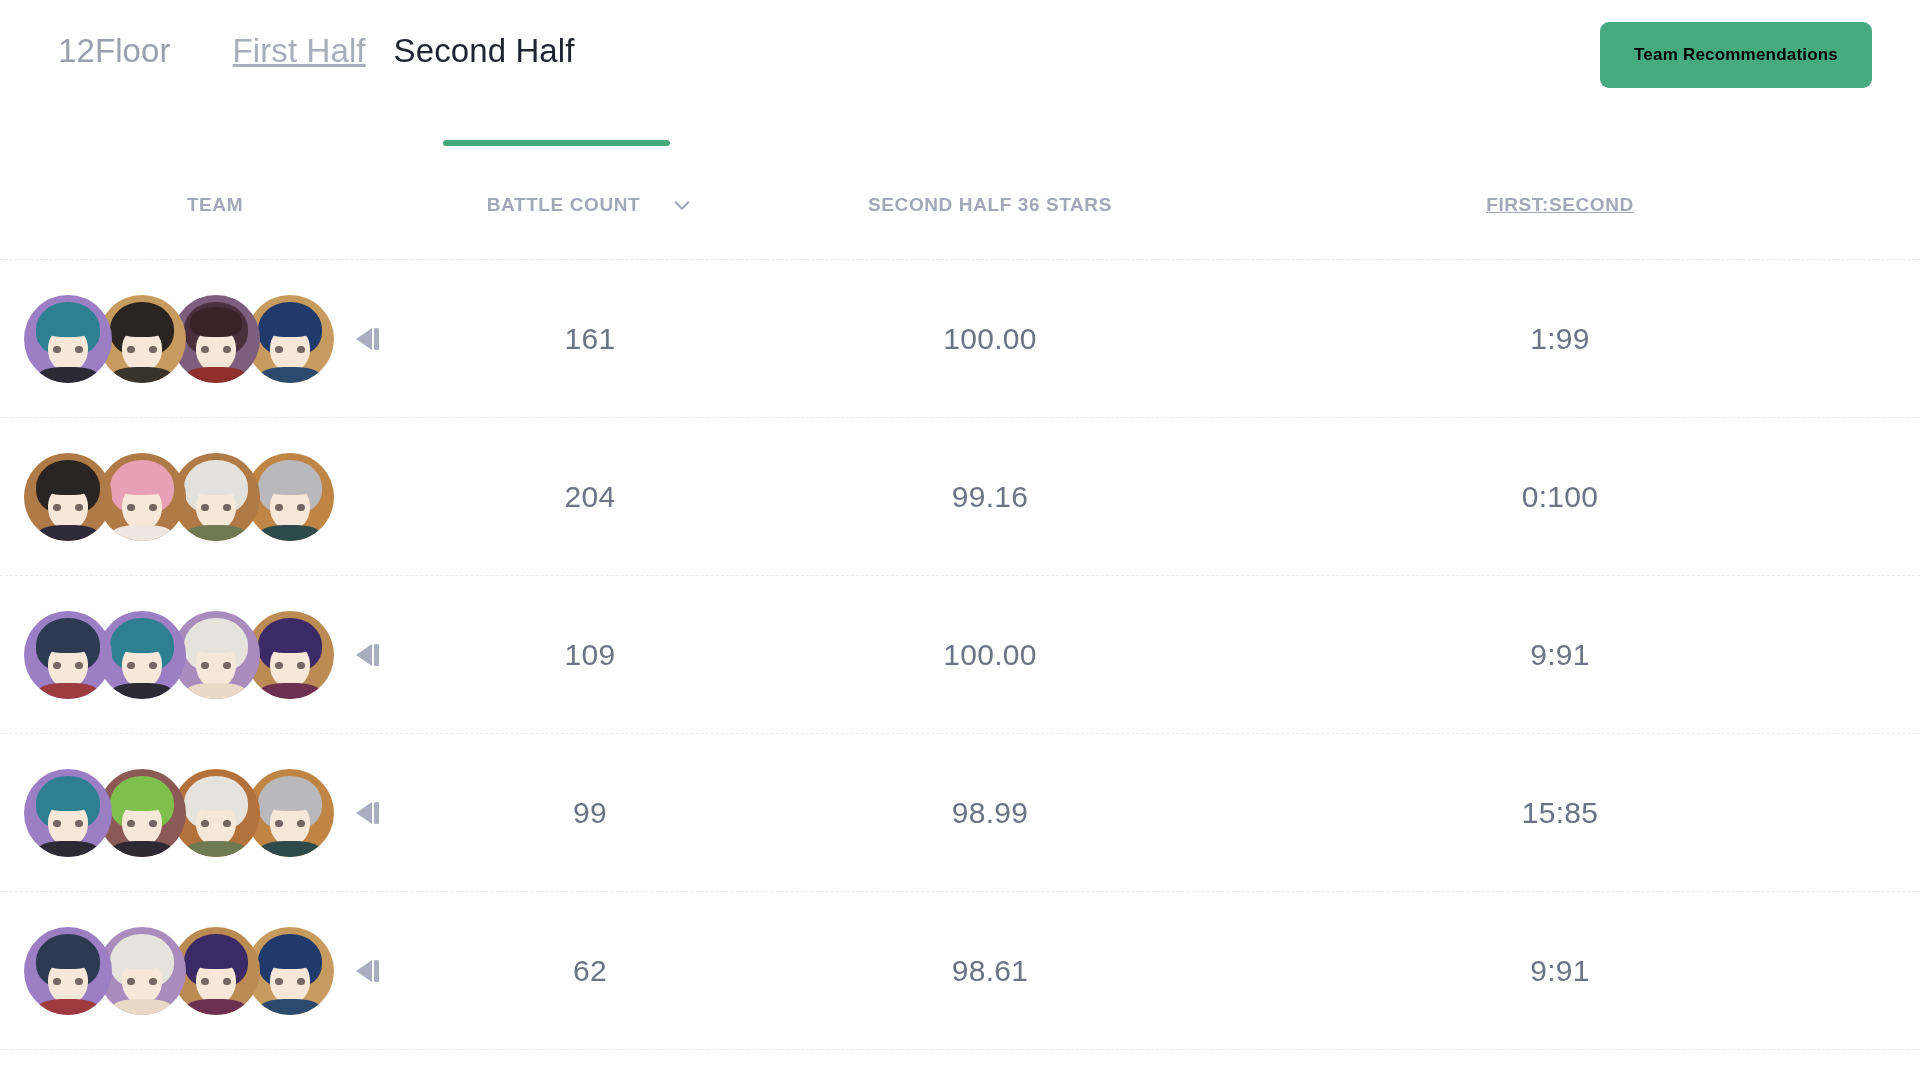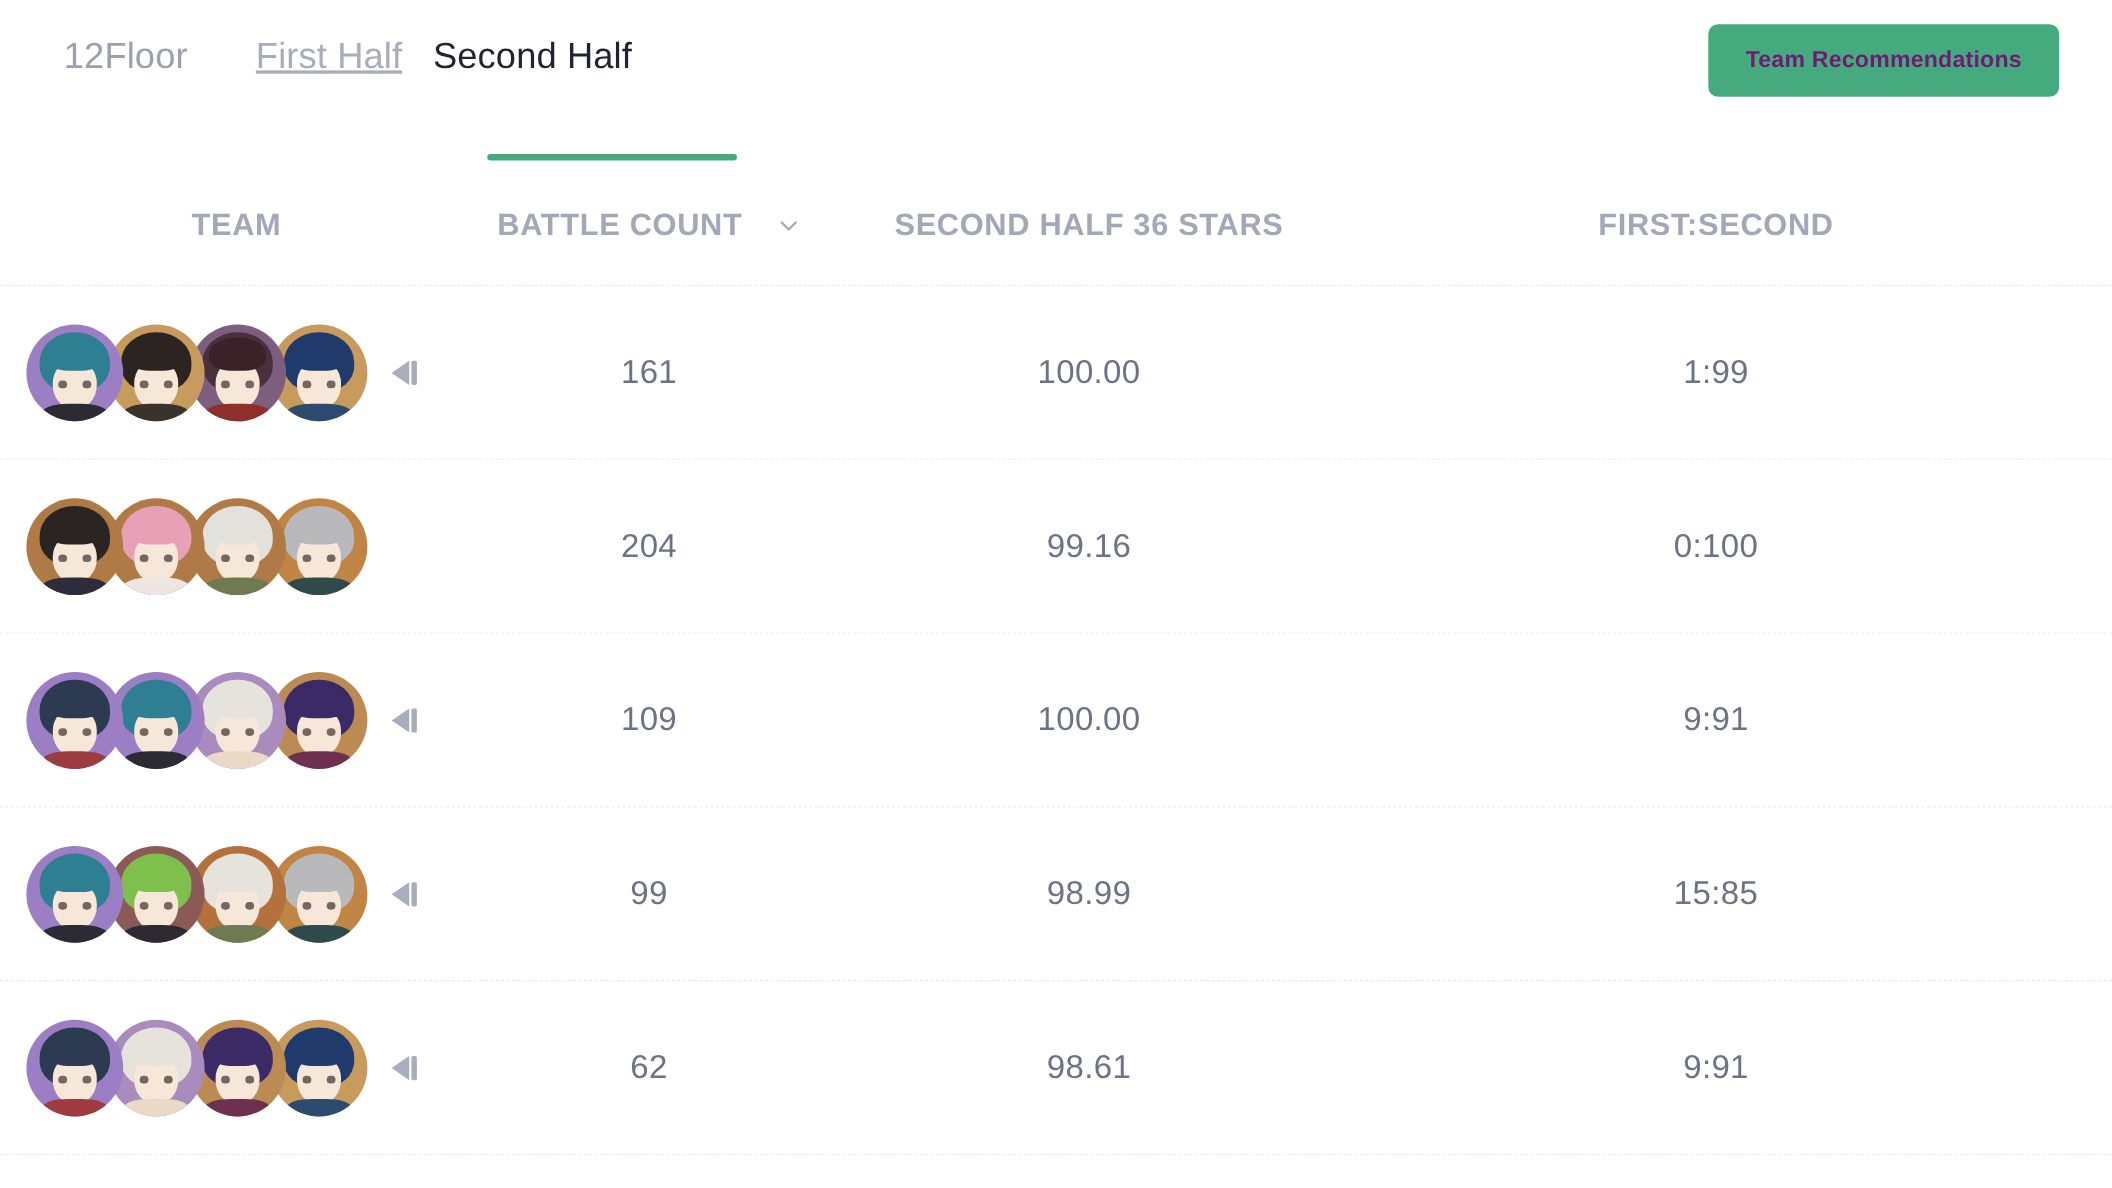--- a/index.html
+++ b/index.html
@@ -31,43 +31,43 @@
   .tab.active { color:#1f2430; }
   .tab-underline {
     position: absolute; left: 443px; top: 140px;
     width: 227px; height: 6px; border-radius: 3px;
   }
 
   .cta {
     position: absolute; right: 48px; top: 22px;
     height: 66px; padding: 0 34px;
     border: none; border-radius: 9px;
-    color: #701a75; font-size: 21px; font-weight: bold;
+    color: #000000; font-size: 17px; font-weight: bold;
     letter-spacing: .2px; cursor: pointer;
     display: flex; align-items: center; justify-content: center;
   }
 
   
   .table { position: absolute; top: 150px; left: 0; width: 1920px; }
 
   .thead {
     display: flex; align-items: center;
     height: 110px;
     border-bottom: 1px dashed #e6e8ee;
   }
   .th {
-    color: #a3a8b8; font-size: 28px; font-weight: bold;
+    color: #a3a8b8; font-size: 19px; font-weight: bold;
     letter-spacing: .6px; text-transform: uppercase;
     display: flex; align-items: center; justify-content: center;
     white-space: nowrap;
   }
   .col-team   { width: 430px; justify-content: center; }
   .col-count  { width: 320px; gap: 17px; }
   .col-stars  { width: 480px; }
-  .col-ratio  { width: 660px; }
+  .col-ratio  { width: 660px; text-decoration: underline; }
 
   .sort-caret { margin-left: 14px; display:inline-flex; }
 
   .row {
     display: flex; align-items: center;
     height: 158px;
     border-bottom: 1px dashed #e9ebf0;
   }
   .cell {
     display: flex; align-items: center; justify-content: center;

